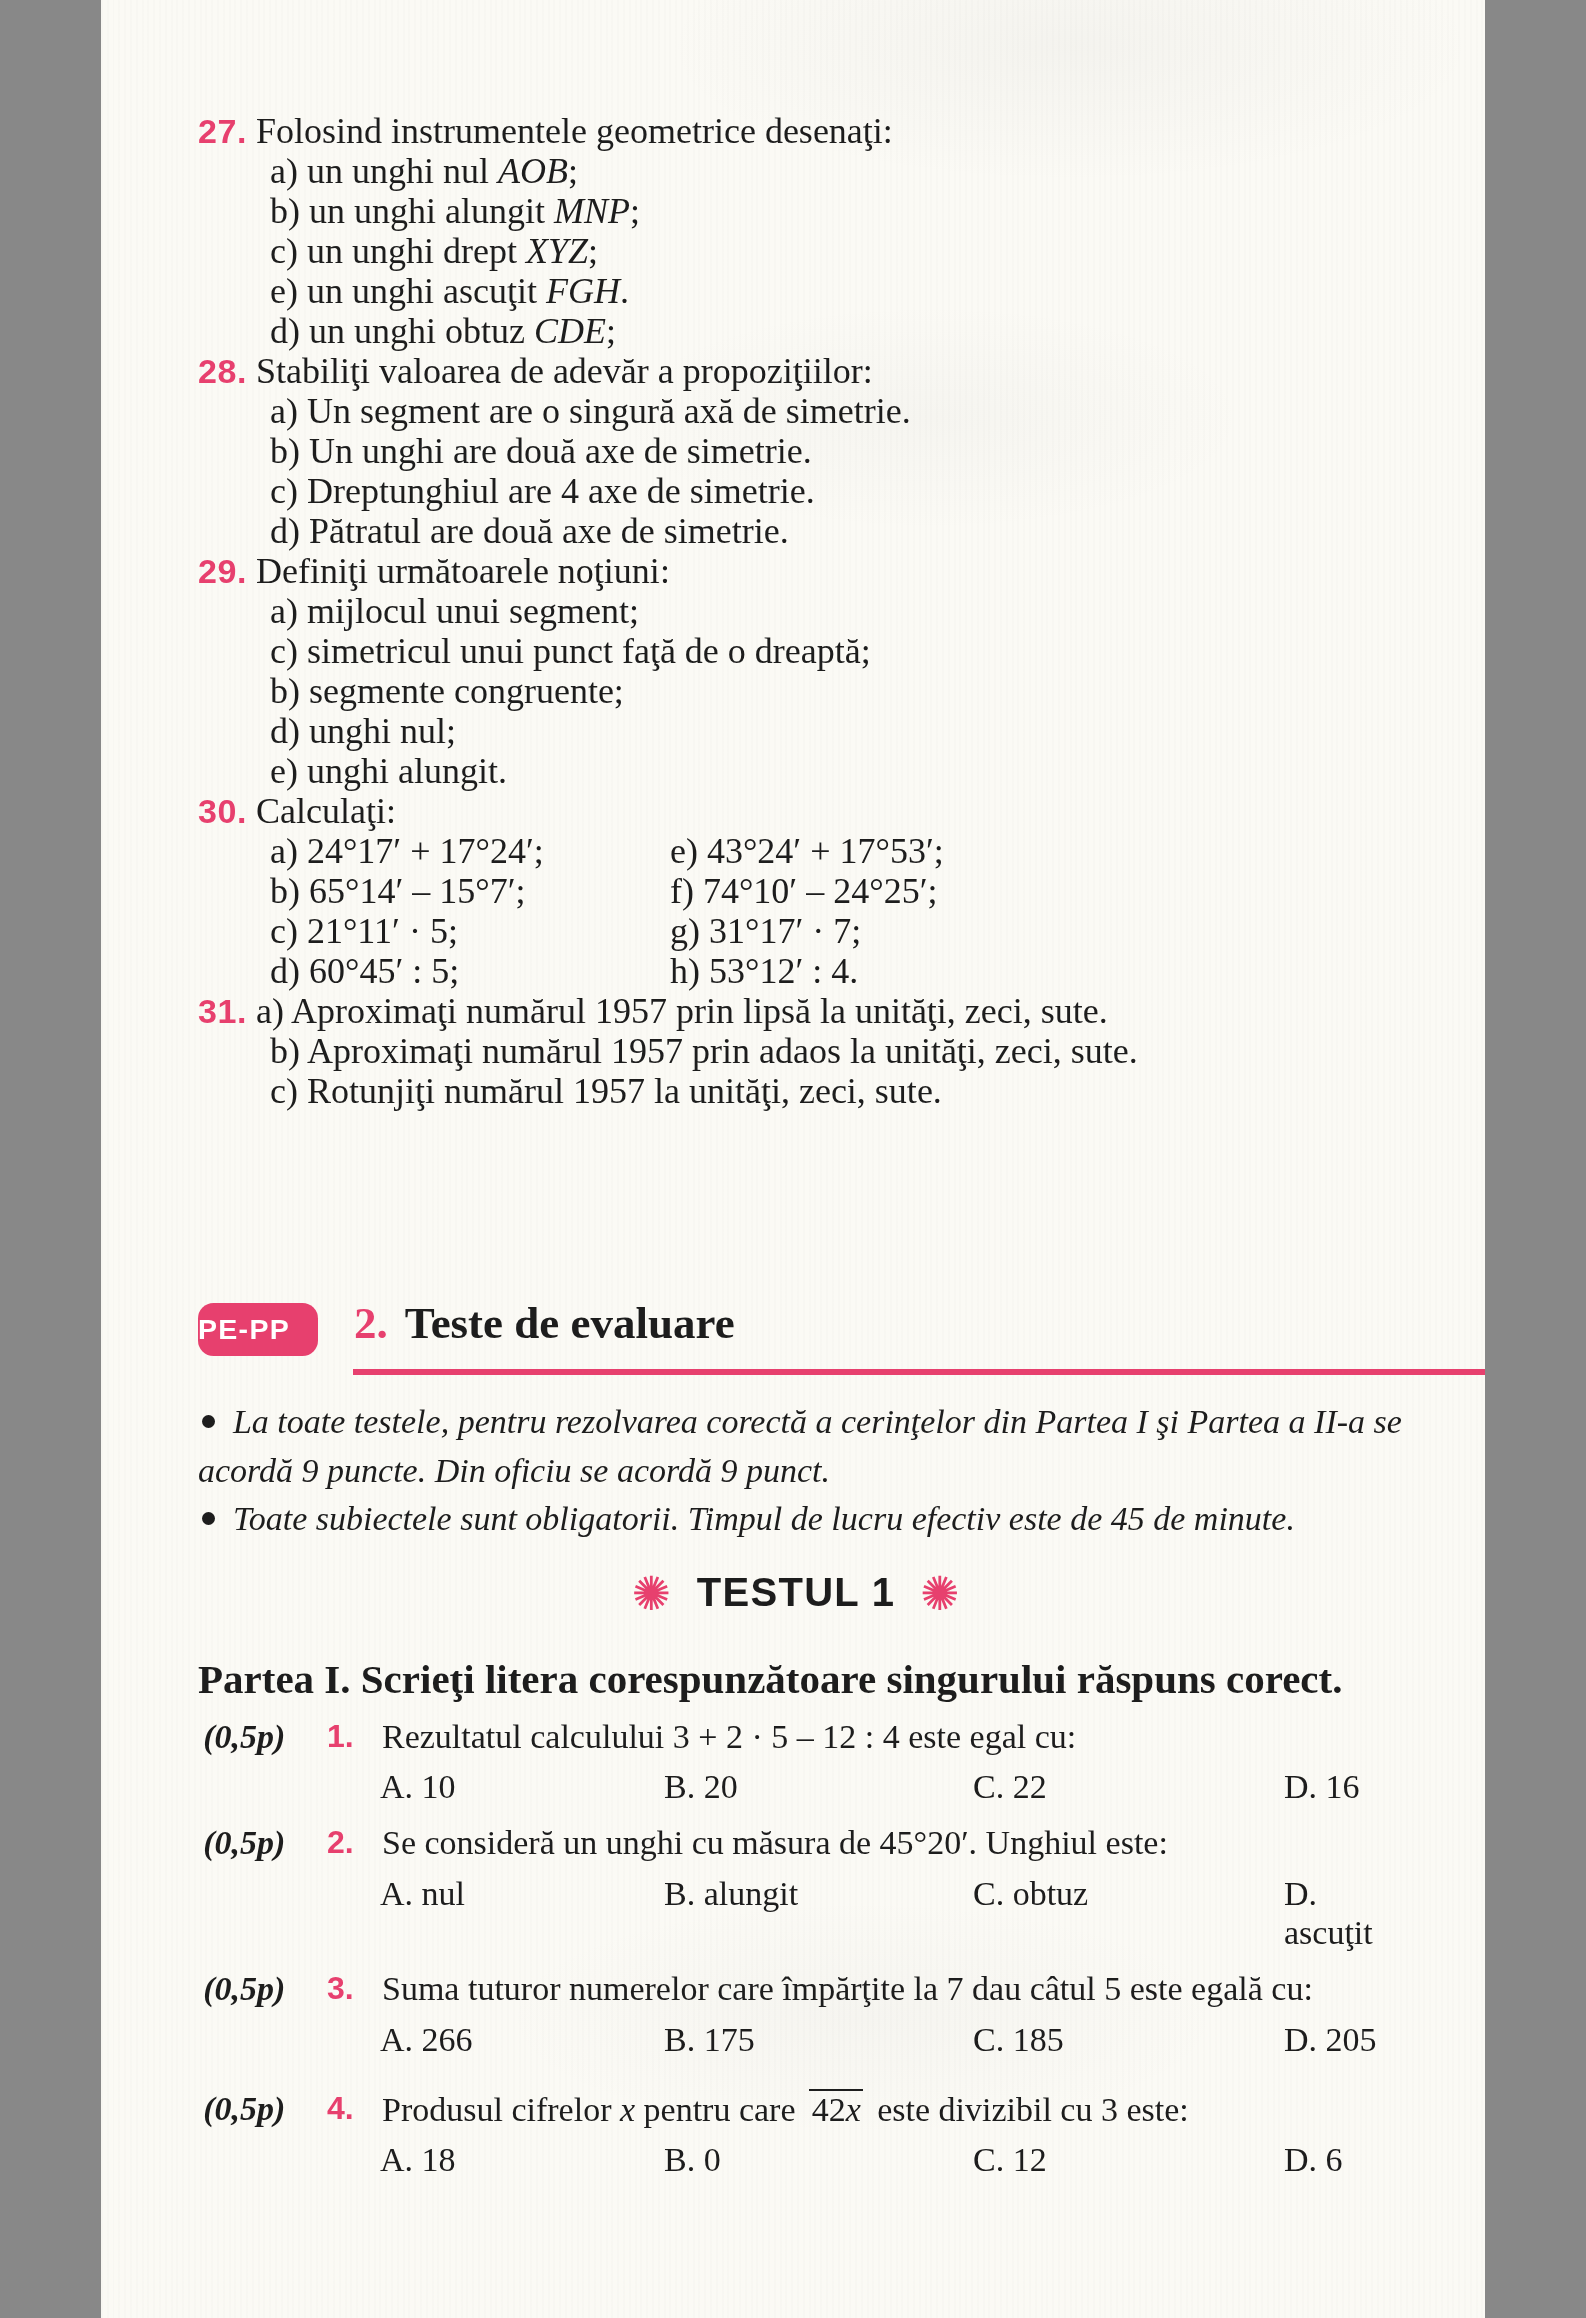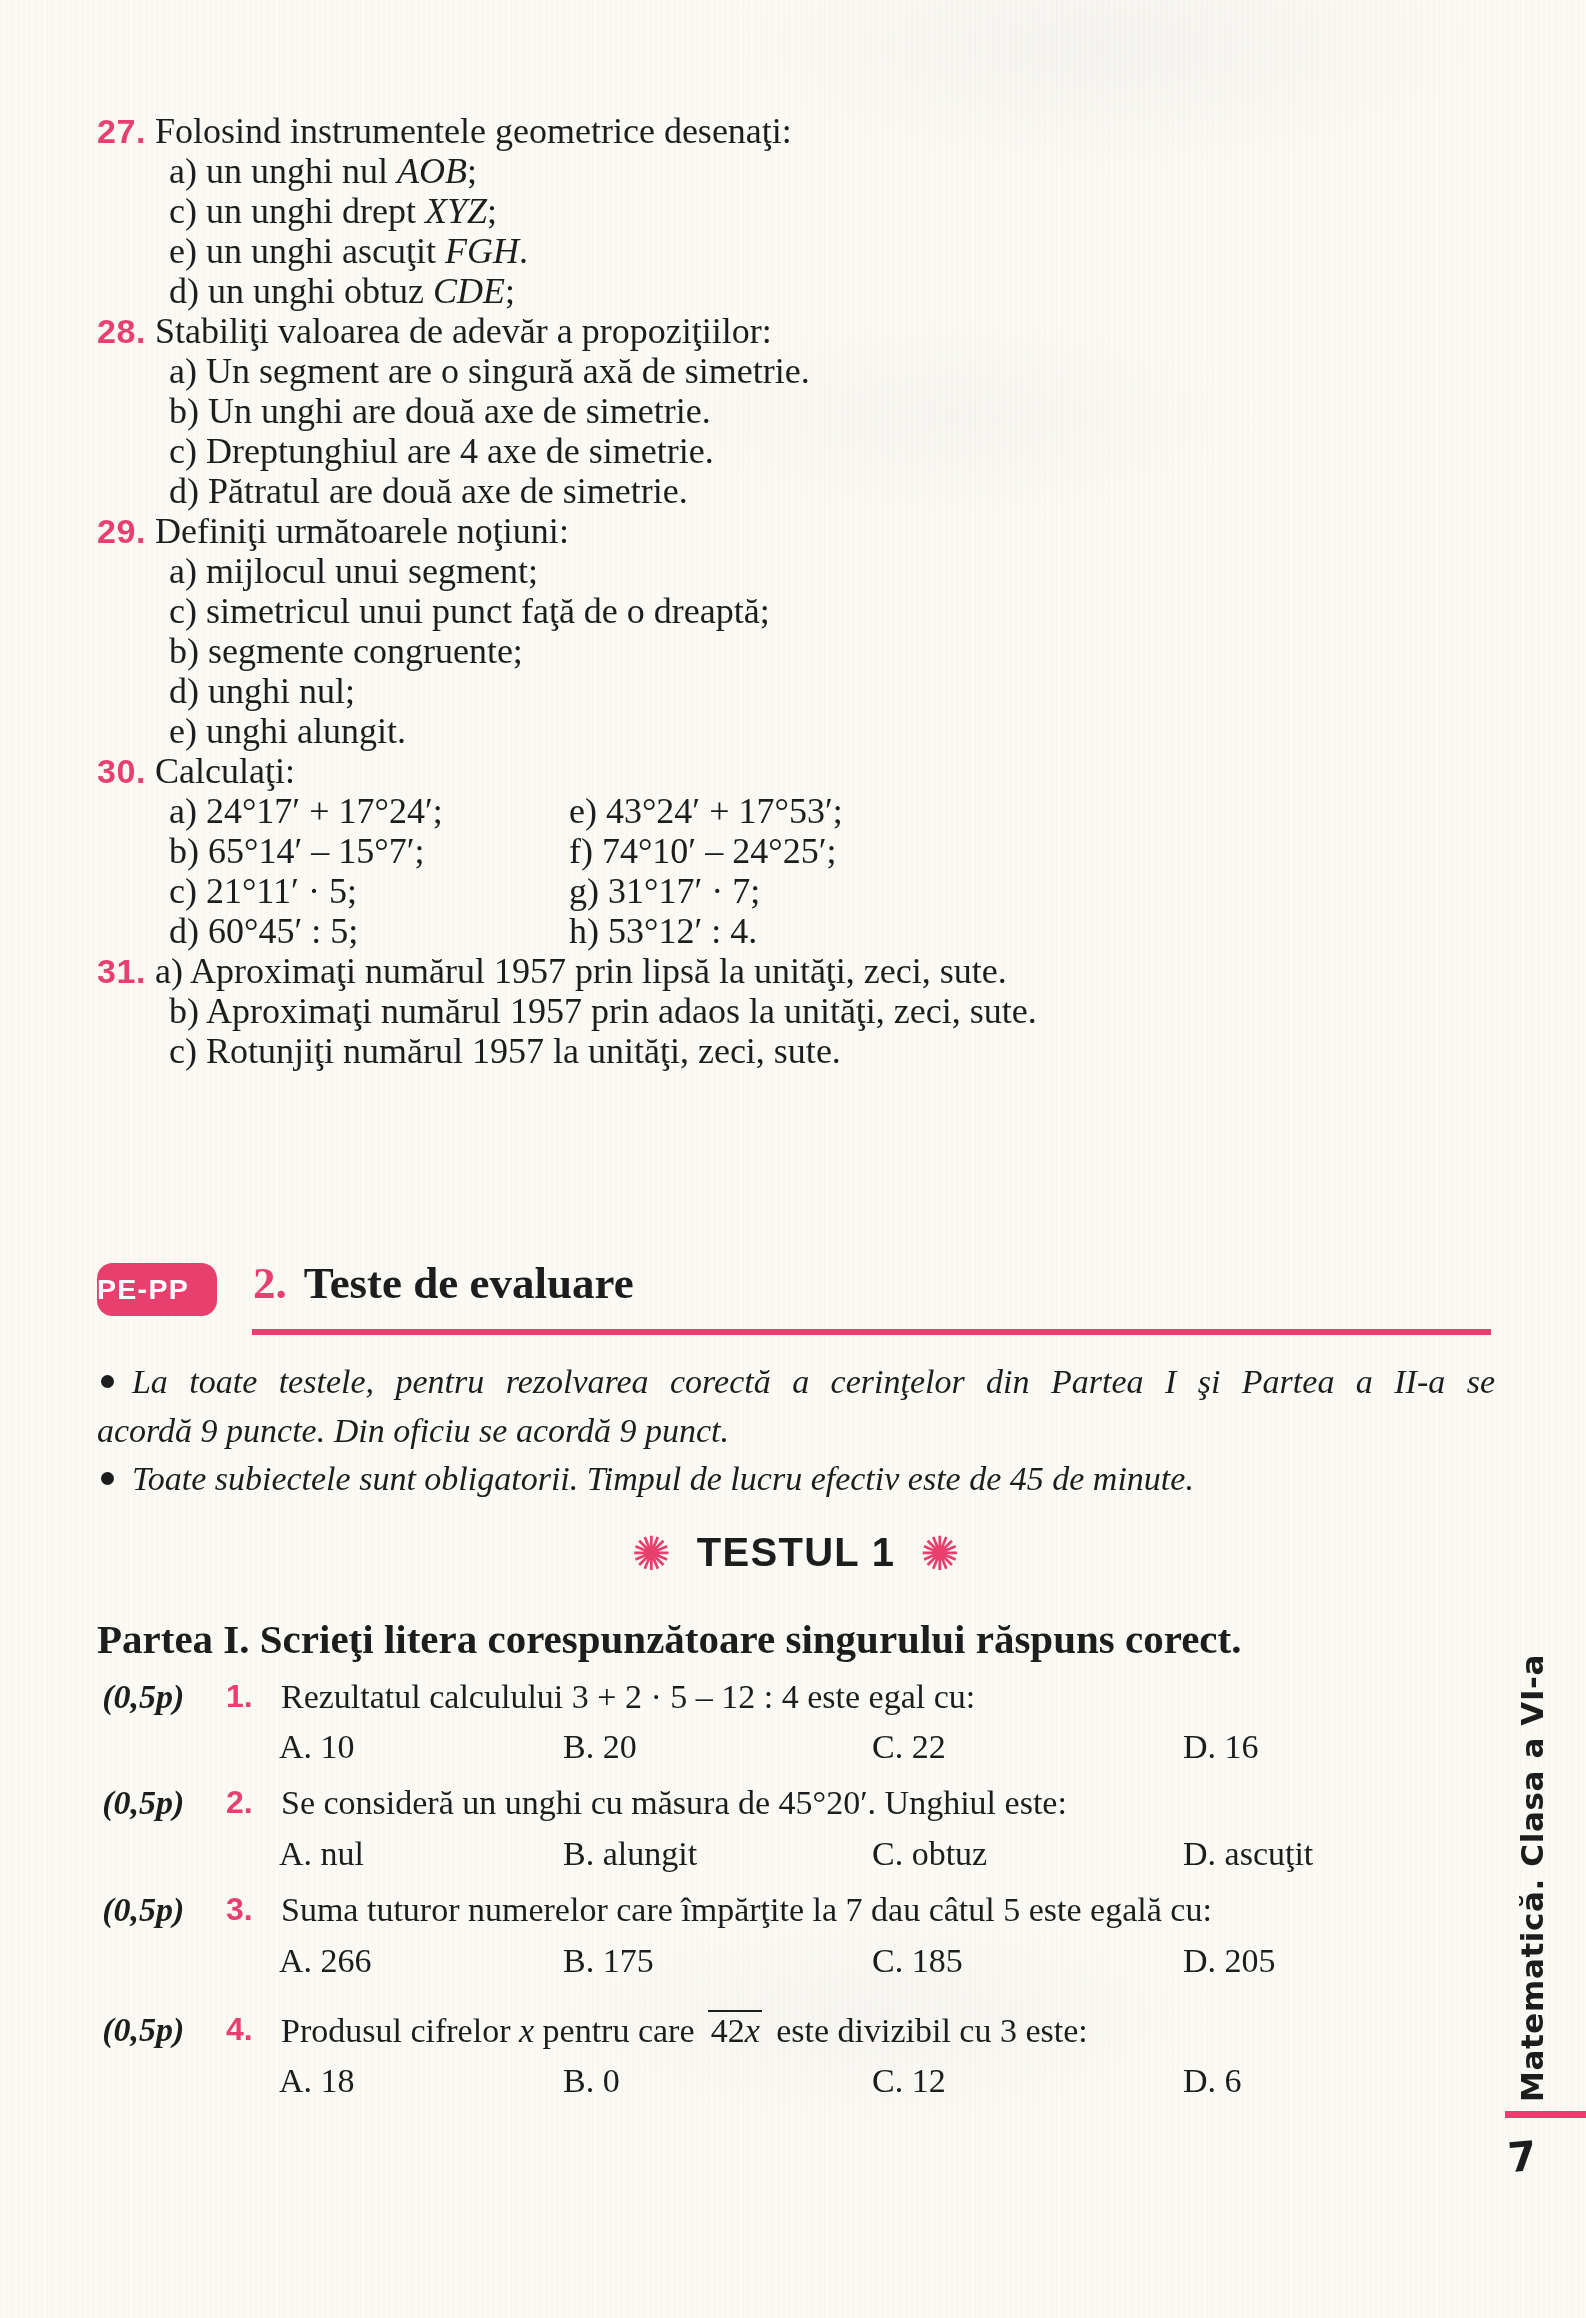--- a/index.html
+++ b/index.html
@@ -1,19 +1,19 @@
 <!DOCTYPE html>
 <html lang="ro" style="font-size:10.4px"><head>
 <meta charset="utf-8">
 <style>
   :root { --accent:#e7406e; --ink:#1d1d1d; }
   * { margin:0; padding:0; box-sizing:border-box; }
   body { background:#888; }
   .page {
-    position:relative; width:1586px; height:2319px; margin:0 auto;
+    position:relative; width:1384px; height:2319px; margin:0 auto;
     background:#fbfaf5; overflow:hidden; color:var(--ink);
     font-family:"Liberation Serif","DejaVu Serif",serif;
   }
   .page::before { content:""; position:absolute; inset:0; pointer-events:none;
     background:
       radial-gradient(582px 194px at 70% 2%, rgba(120,120,120,0.05), transparent 70%),
       radial-gradient(453px 162px at 60% 18%, rgba(120,120,120,0.04), transparent 70%),
       radial-gradient(518px 168px at 55% 87%, rgba(120,120,120,0.04), transparent 70%),
       repeating-linear-gradient(90deg, rgba(0,0,0,0.012) 0 1.9px, transparent 1.9px 5.8px);
   }
@@ -74,20 +74,21 @@
 <div class="page">
   <main class="content">
 
     <section>
       <div class="ex-line head">
         <span class="ex-num">27.</span>
         <span>Folosind instrumentele geometrice desenaţi:</span>
       </div>
       <div class="ex-items">
         <div class="ex-line"><span>a) un unghi nul </span><em>AOB</em><span>;</span></div>
+        <div class="ex-line"><span>b) un unghi alungit </span><em>MNP</em><span>;</span></div>
         <div class="ex-line"><span>c) un unghi drept </span><em>XYZ</em><span>;</span></div>
         <div class="ex-line"><span>e) un unghi ascuţit </span><em>FGH</em><span>.</span></div>
         <div class="ex-line"><span>d) un unghi obtuz </span><em>CDE</em><span>;</span></div>
       </div>
     </section>
 
     <section>
       <div class="ex-line head">
         <span class="ex-num">28.</span>
         <span>Stabiliţi valoarea de adevăr a propoziţiilor:</span>

